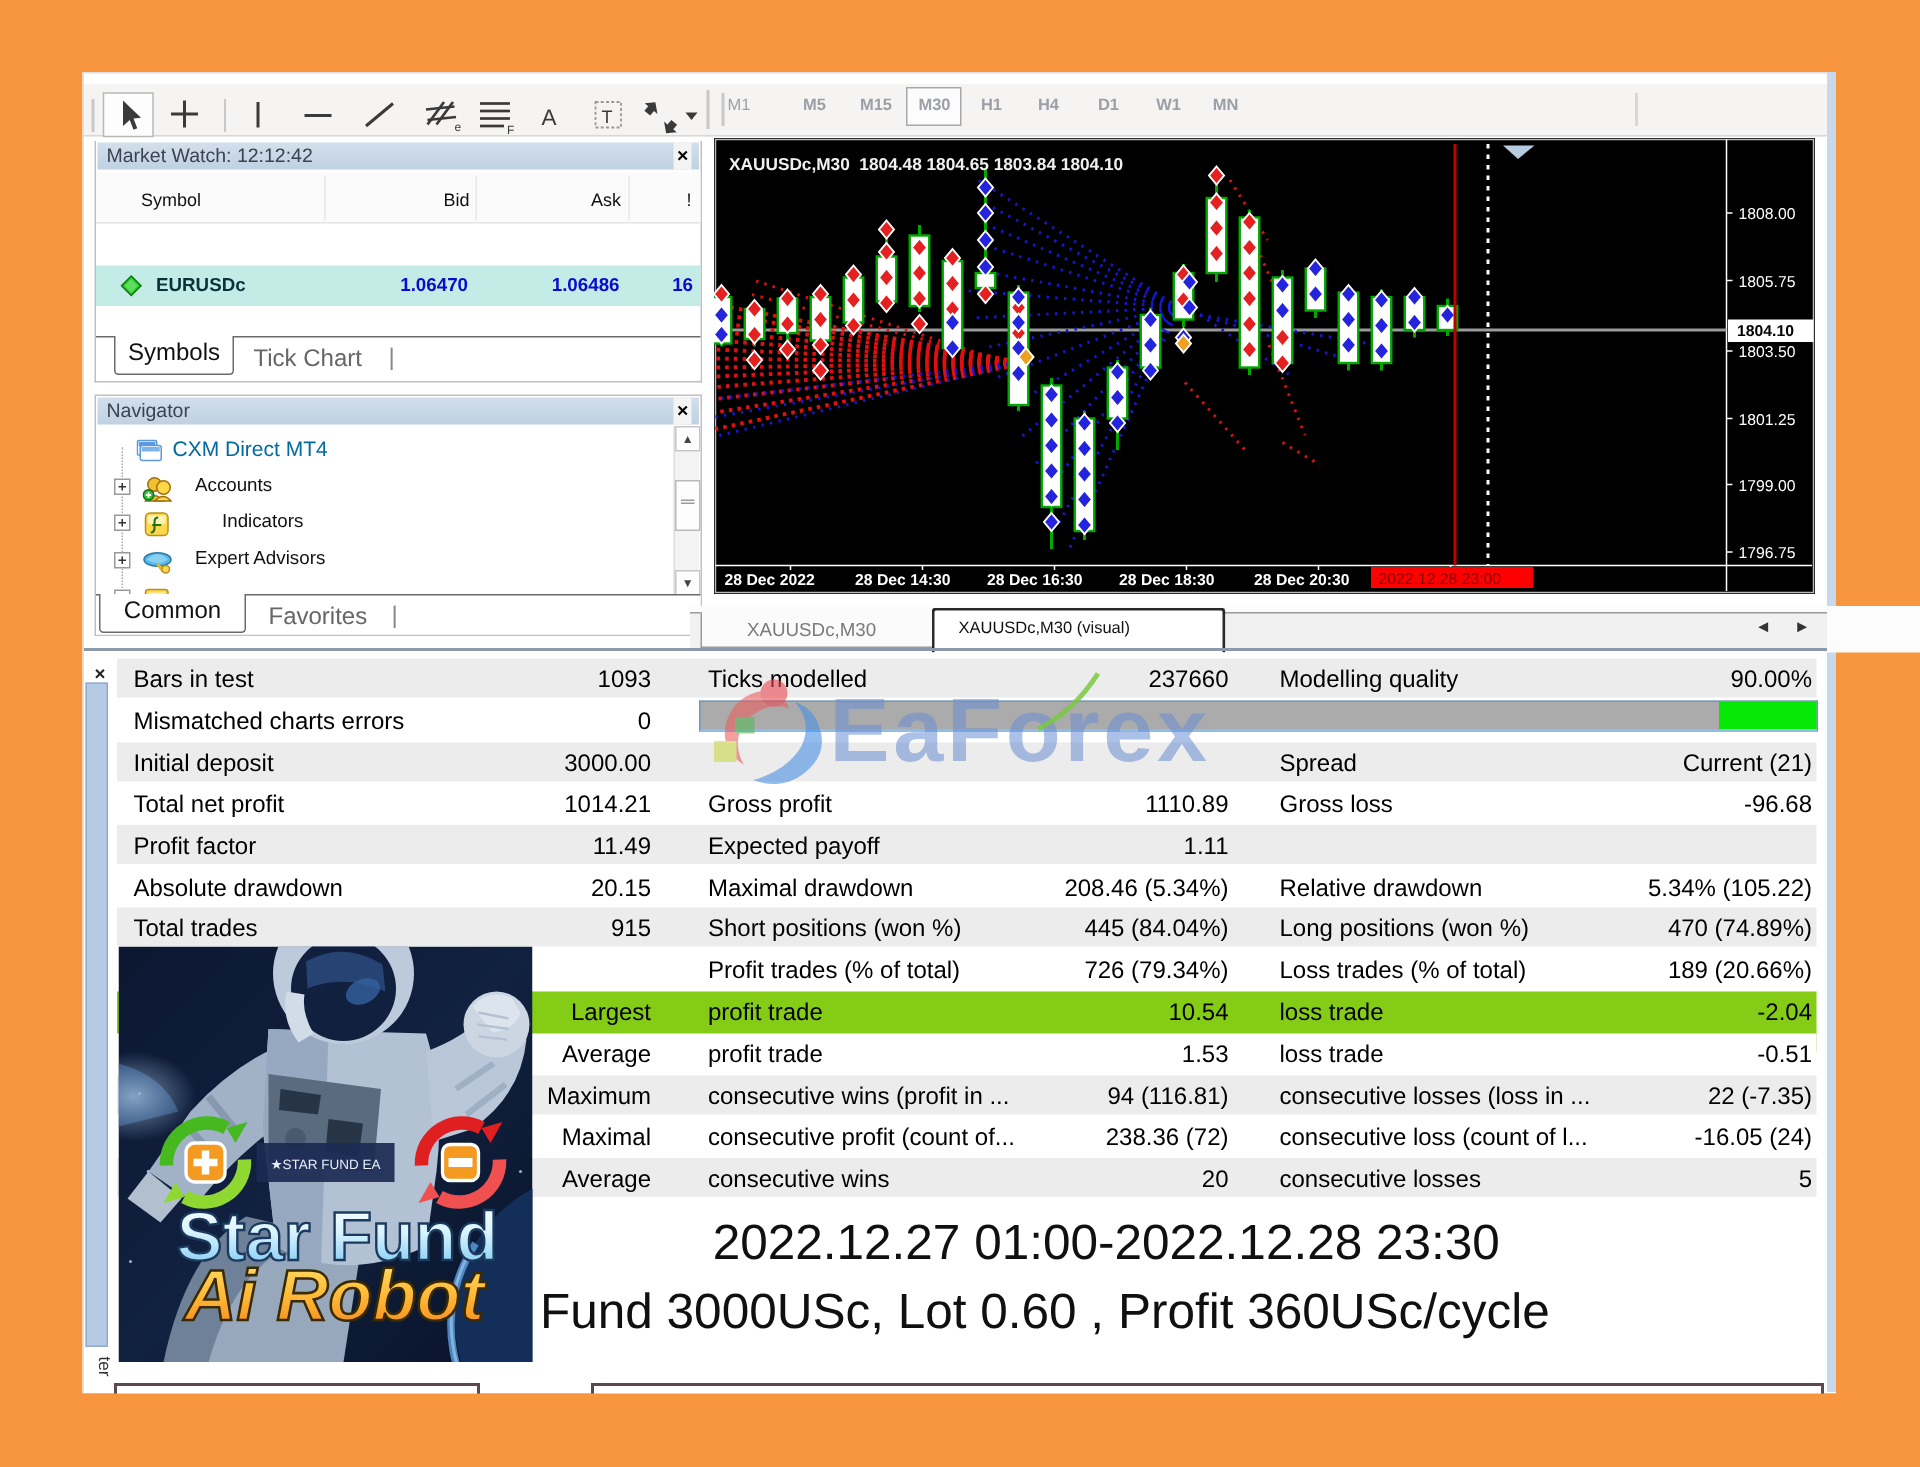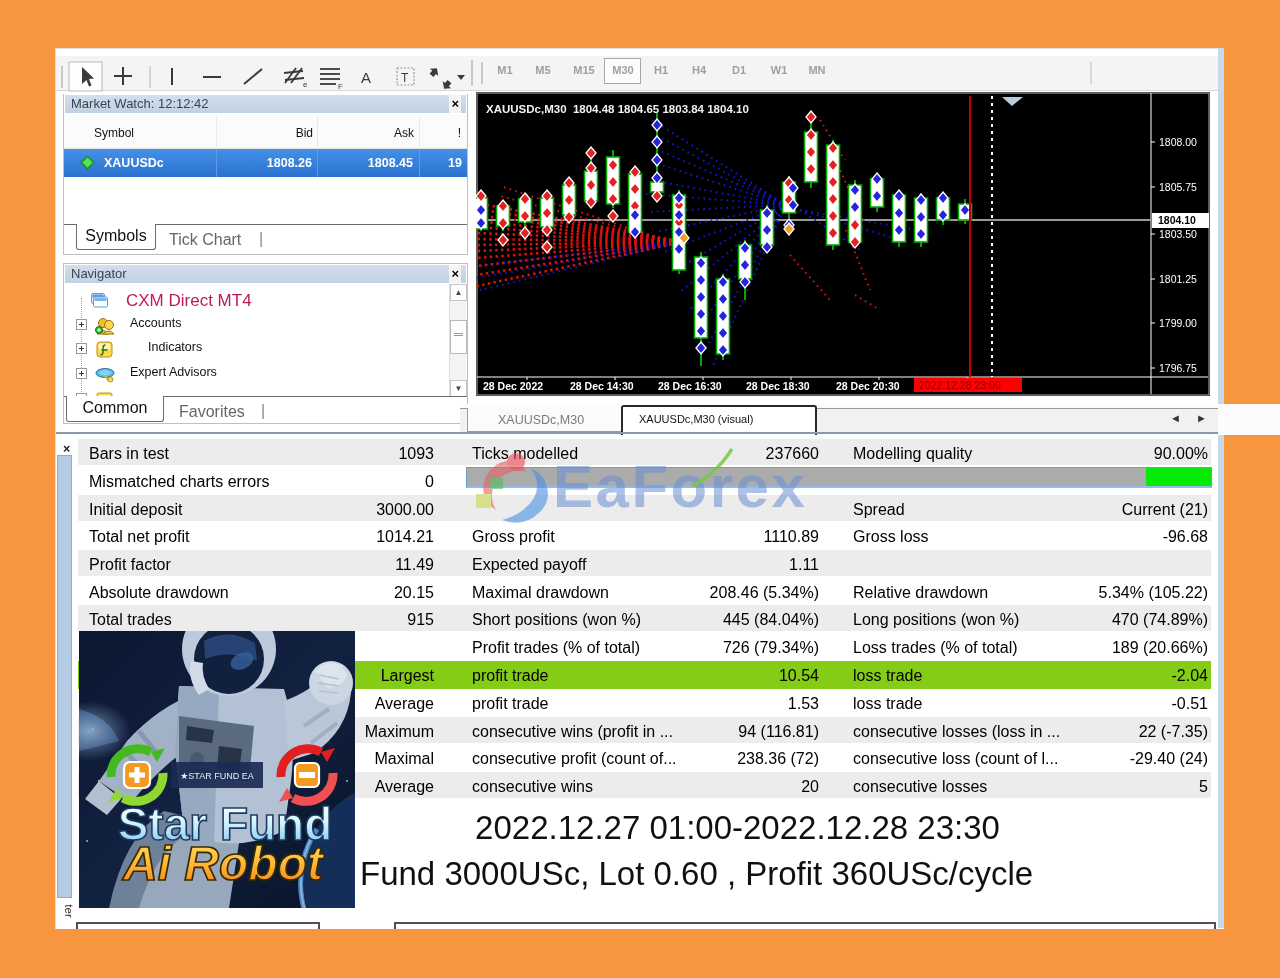--- a/index.html
+++ b/index.html
@@ -40,21 +40,21 @@
 <text x="303" y="23" font-family="Liberation Sans, sans-serif" font-size="15" fill="#3a3a3a">A</text>
 <rect x="339" y="8" width="17" height="17" fill="none" stroke="#999" stroke-width="1.2" stroke-dasharray="2,1.5"></rect>
 <text x="343" y="22" font-family="Liberation Sans, sans-serif" font-size="12" fill="#3a3a3a">T</text>
 <path d="M375 9 l6 5 l-3 0 l0 4 l-5 0 l0 -4 l-3 0 z" fill="#3a3a3a" transform="rotate(40 378 14)"></path>
 <path d="M384 18 l6 5 l-3 0 l0 4 l-5 0 l0 -4 l-3 0 z" fill="#3a3a3a" transform="rotate(-140 387 23)"></path>
 <path d="M399 15 l8 0 l-4 5 z" fill="#3a3a3a"></path>
 </svg>
 <div class="abs" style="left:415px;top:4px;width:3px;height:26px;border-left:2px solid #c8c8c8"></div>
 </div>
 <div style="position:absolute;left:604px;top:58px;width:37px;height:26px;background:#fcfcfc;border:1px solid #a8a8a8"></div>
-<div style="position:absolute;left:505px;top:64px;width:40px;margin-left:-20px;text-align:center;font-size:11px;font-weight:bold;color:#9aa0a6">M1</div>
+<div style="position:absolute;left:505px;top:64px;width:40px;margin-left:-20px;font-size:11px;font-weight:normal;color:#9aa0a6">M1</div>
 <div style="position:absolute;left:543px;top:64px;width:40px;margin-left:-20px;text-align:center;font-size:11px;font-weight:bold;color:#9aa0a6">M5</div>
 <div style="position:absolute;left:584px;top:64px;width:40px;margin-left:-20px;text-align:center;font-size:11px;font-weight:bold;color:#9aa0a6">M15</div>
 <div style="position:absolute;left:623px;top:64px;width:40px;margin-left:-20px;text-align:center;font-size:11px;font-weight:bold;color:#9aa0a6">M30</div>
 <div style="position:absolute;left:661px;top:64px;width:40px;margin-left:-20px;text-align:center;font-size:11px;font-weight:bold;color:#9aa0a6">H1</div>
 <div style="position:absolute;left:699px;top:64px;width:40px;margin-left:-20px;text-align:center;font-size:11px;font-weight:bold;color:#9aa0a6">H4</div>
 <div style="position:absolute;left:739px;top:64px;width:40px;margin-left:-20px;text-align:center;font-size:11px;font-weight:bold;color:#9aa0a6">D1</div>
 <div style="position:absolute;left:779px;top:64px;width:40px;margin-left:-20px;text-align:center;font-size:11px;font-weight:bold;color:#9aa0a6">W1</div>
 <div style="position:absolute;left:817px;top:64px;width:40px;margin-left:-20px;text-align:center;font-size:11px;font-weight:bold;color:#9aa0a6">MN</div>
 <div class="abs" style="left:481px;top:62px;width:2px;height:22px;background:#c8c8c8"></div>
 <div class="abs" style="left:1090px;top:62px;width:2px;height:22px;background:#d8d8d8"></div>
@@ -65,55 +65,52 @@
  <div class="abs" style="left:0;top:21px;width:403px;height:34px;background:#fbfbfb;border-bottom:1px solid #e4e4e4">
    <span class="abs" style="left:30px;top:11px;font-size:12px;color:#111">Symbol</span>
    <span class="abs" style="right:154px;top:11px;font-size:12px;color:#111">Bid</span>
    <span class="abs" style="right:53px;top:11px;font-size:12px;color:#111">Ask</span>
    <span class="abs" style="right:6px;top:11px;font-size:12px;color:#111">!</span>
    <div class="abs" style="left:152px;top:2px;width:1px;height:30px;background:#e8e8e8"></div>
    <div class="abs" style="left:253px;top:2px;width:1px;height:30px;background:#e8e8e8"></div>
    <div class="abs" style="left:355px;top:2px;width:1px;height:30px;background:#e8e8e8"></div>
  </div>
 
- <div class="abs" style="left:0;top:55px;width:403px;height:28px;background:linear-gradient(#4590e6,#2a72cf);color:#fff;font-size:12.5px;font-weight:bold">
+
+ <div class="abs" style="left:0;top:83px;width:403px;height:27px;background:#c3ece6;font-size:12.5px;font-weight:bold">
    <svg width="15" height="15" viewBox="0 0 15 15" style="position:absolute;left:16px;top:6px">
         <path d="M7.5 1 L14 7.5 L7.5 14 L1 7.5 Z" fill="#2fc52f" stroke="#0c7a0c" stroke-width="1"></path>
         <path d="M7.5 3 L12 7.5 L7.5 12 L3 7.5 Z" fill="#5ee05e"></path>
       </svg>
-   <span class="abs" style="left:40px;top:7px">XAUUSDc</span>
-   <span class="abs" style="right:155px;top:7px">1808.26</span>
-   <span class="abs" style="right:54px;top:7px">1808.45</span>
-   <span class="abs" style="right:5px;top:7px">19</span>
-   <div class="abs" style="left:152px;top:0;width:1px;height:28px;background:#5b9ae8"></div>
-   <div class="abs" style="left:253px;top:0;width:1px;height:28px;background:#5b9ae8"></div>
-   <div class="abs" style="left:355px;top:0;width:1px;height:28px;background:#5b9ae8"></div>
+   <span class="abs" style="left:40px;top:6px;color:#07333a">EURUSDc</span>
+   <span class="abs" style="right:155px;top:6px;color:#0b0bcf">1.06470</span>
+   <span class="abs" style="right:54px;top:6px;color:#0b0bcf">1.06486</span>
+   <span class="abs" style="right:5px;top:6px;color:#0b0bcf">16</span>
  </div>
-
 
  <div class="abs" style="left:0;top:130px;width:403px;height:29px;background:#fff;border-top:1px solid #6a6a6a">
    <div class="abs" style="left:12px;top:-1px;width:80px;height:26px;background:#fff;border:1px solid #6a6a6a;border-top:none;border-radius:0 0 3px 3px;text-align:center"><span class="tabtxt" style="line-height:24px;color:#111">Symbols</span></div>
    <span class="tabtxt abs" style="left:105px;top:6px;color:#666">Tick Chart</span>
    <span class="tabtxt abs" style="left:195px;top:5px;color:#888">|</span>
  </div>
 </div>
 
 <div class="abs" style="left:63px;top:263px;width:405px;height:161px;background:#fff;border:1px solid #c0c0c0">
  <div class="ttl" style="position:relative;height:18px;margin:1px">Navigator<span style="position:absolute;right:5px;top:0;color:#000;font-weight:bold;background:#f4f4f4;padding:0 2px">×</span></div>
  <div class="abs" style="left:0;top:20px;width:403px;height:113px;overflow:hidden">
 
   <div class="abs" style="left:17px;top:14px;width:1px;height:112px;border-left:1px dotted #aaa"></div>
   <svg width="17" height="15" viewBox="0 0 17 15" class="abs" style="left:27px;top:9px">
         <rect x="0.5" y="0.5" width="13" height="10" rx="1.5" fill="#eaf2fb" stroke="#5b9ae0"></rect>
         <rect x="1.5" y="1.5" width="11" height="3" fill="#5b9ae0"></rect>
         <rect x="3" y="6.5" width="8" height="1.5" fill="#9ec4ec"></rect>
         <rect x="2.5" y="4" width="14" height="10" rx="1.5" fill="#fdfefe" stroke="#5b9ae0"></rect>
         <rect x="3.5" y="5" width="12" height="3" fill="#7db4ea"></rect>
       </svg>
-      <span class="abs" style="left:62px;top:7px;font-size:17px;color:#be185d">CXM Direct MT4</span>
+      <span class="abs" style="left:51px;top:7px;font-size:14px;color:#0369a1">CXM Direct MT4</span>
 <div class="abs" style="left:12px;top:35px;width:11px;height:11px;background:#fff;border:1px solid #999">
         <div style="position:absolute;left:2px;top:4px;width:5px;height:1px;background:#333"></div>
         <div style="position:absolute;left:4px;top:2px;width:1px;height:5px;background:#333"></div>
       </div>
       <svg width="20" height="18" viewBox="0 0 20 18" class="abs" style="left:31px;top:33px">
         <circle cx="8" cy="6" r="4.5" fill="#f0c030" stroke="#a07010"></circle>
         <circle cx="14" cy="8" r="4.5" fill="#ffd84a" stroke="#a07010"></circle>
         <path d="M2 17 q6 -7 12 0 z" fill="#f0c030" stroke="#a07010"></path>
         <path d="M8 17 q6 -6 11 0 z" fill="#ffd84a" stroke="#a07010"></path>
         <circle cx="4" cy="13" r="3.5" fill="#30c030" stroke="#107010"></circle>
@@ -472,21 +469,21 @@
     <span style="position:absolute;left:394px;top:6px">consecutive wins (profit in ...</span>
     <span style="position:absolute;right:392px;top:6px">94 (116.81)</span>
     <span style="position:absolute;left:775px;top:6px">consecutive losses (loss in ...</span>
     <span style="position:absolute;right:3px;top:6px">22 (-7.35)</span>
   </div>
 <div style="position:absolute;left:78px;top:744px;width:1133px;height:26px;background:#ffffff">
     <span style="position:absolute;right:777px;top:6px">Maximal</span>
     <span style="position:absolute;left:394px;top:6px">consecutive profit (count of...</span>
     <span style="position:absolute;right:392px;top:6px">238.36 (72)</span>
     <span style="position:absolute;left:775px;top:6px">consecutive loss (count of l...</span>
-    <span style="position:absolute;right:3px;top:6px">-29.40 (24)</span>
+    <span style="position:absolute;right:3px;top:6px">-16.05 (24)</span>
   </div>
 <div style="position:absolute;left:78px;top:772px;width:1133px;height:26px;background:#ececec">
     <span style="position:absolute;right:777px;top:6px">Average</span>
     <span style="position:absolute;left:394px;top:6px">consecutive wins</span>
     <span style="position:absolute;right:392px;top:6px">20</span>
     <span style="position:absolute;left:775px;top:6px">consecutive losses</span>
     <span style="position:absolute;right:3px;top:6px">5</span>
   </div>
 <div class="abs" style="left:466px;top:467px;width:746px;height:21px;background:#ababab;border:1px solid #6a9cc8;border-bottom:2px solid #8fbce8">
     <div class="abs" style="right:0;top:0;width:65px;height:18px;background:#06e806"></div>

